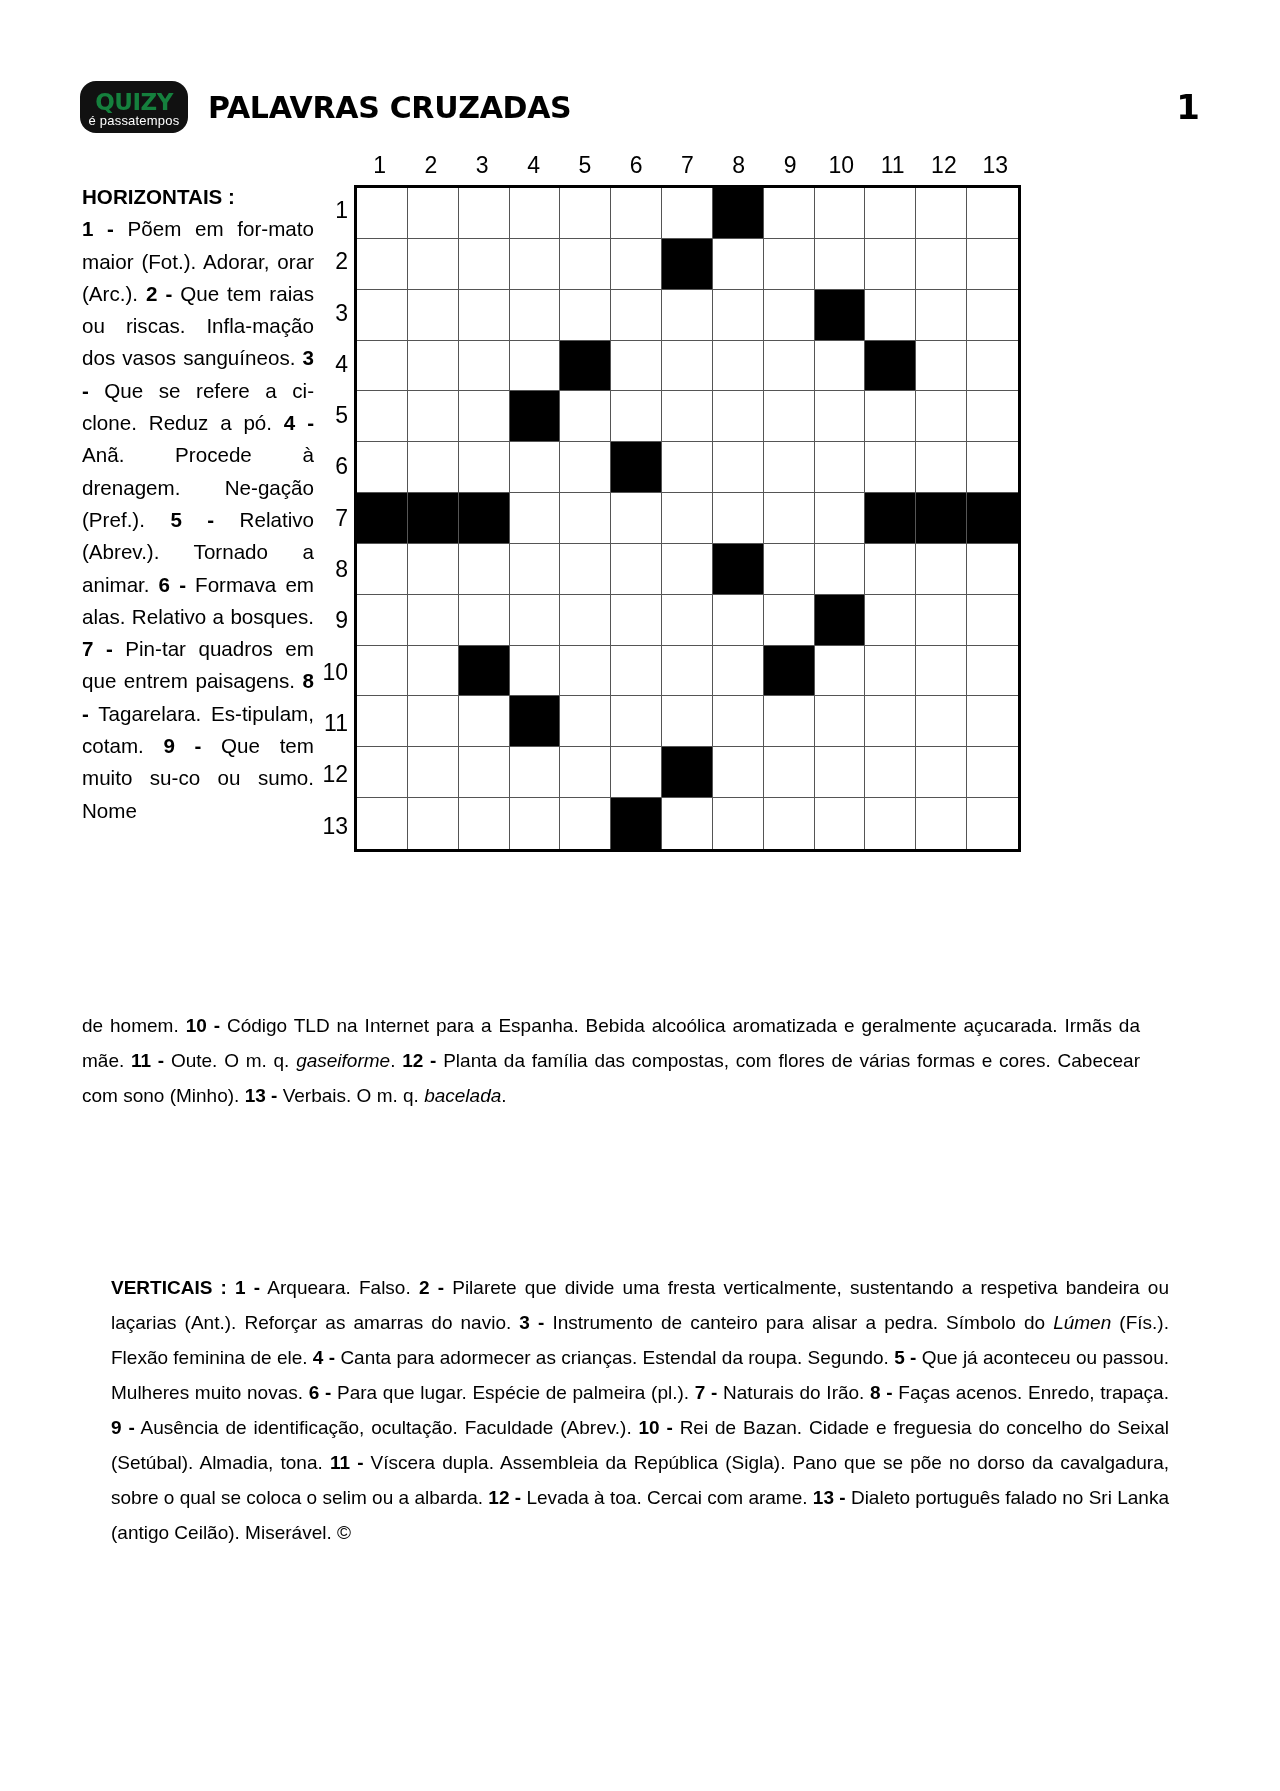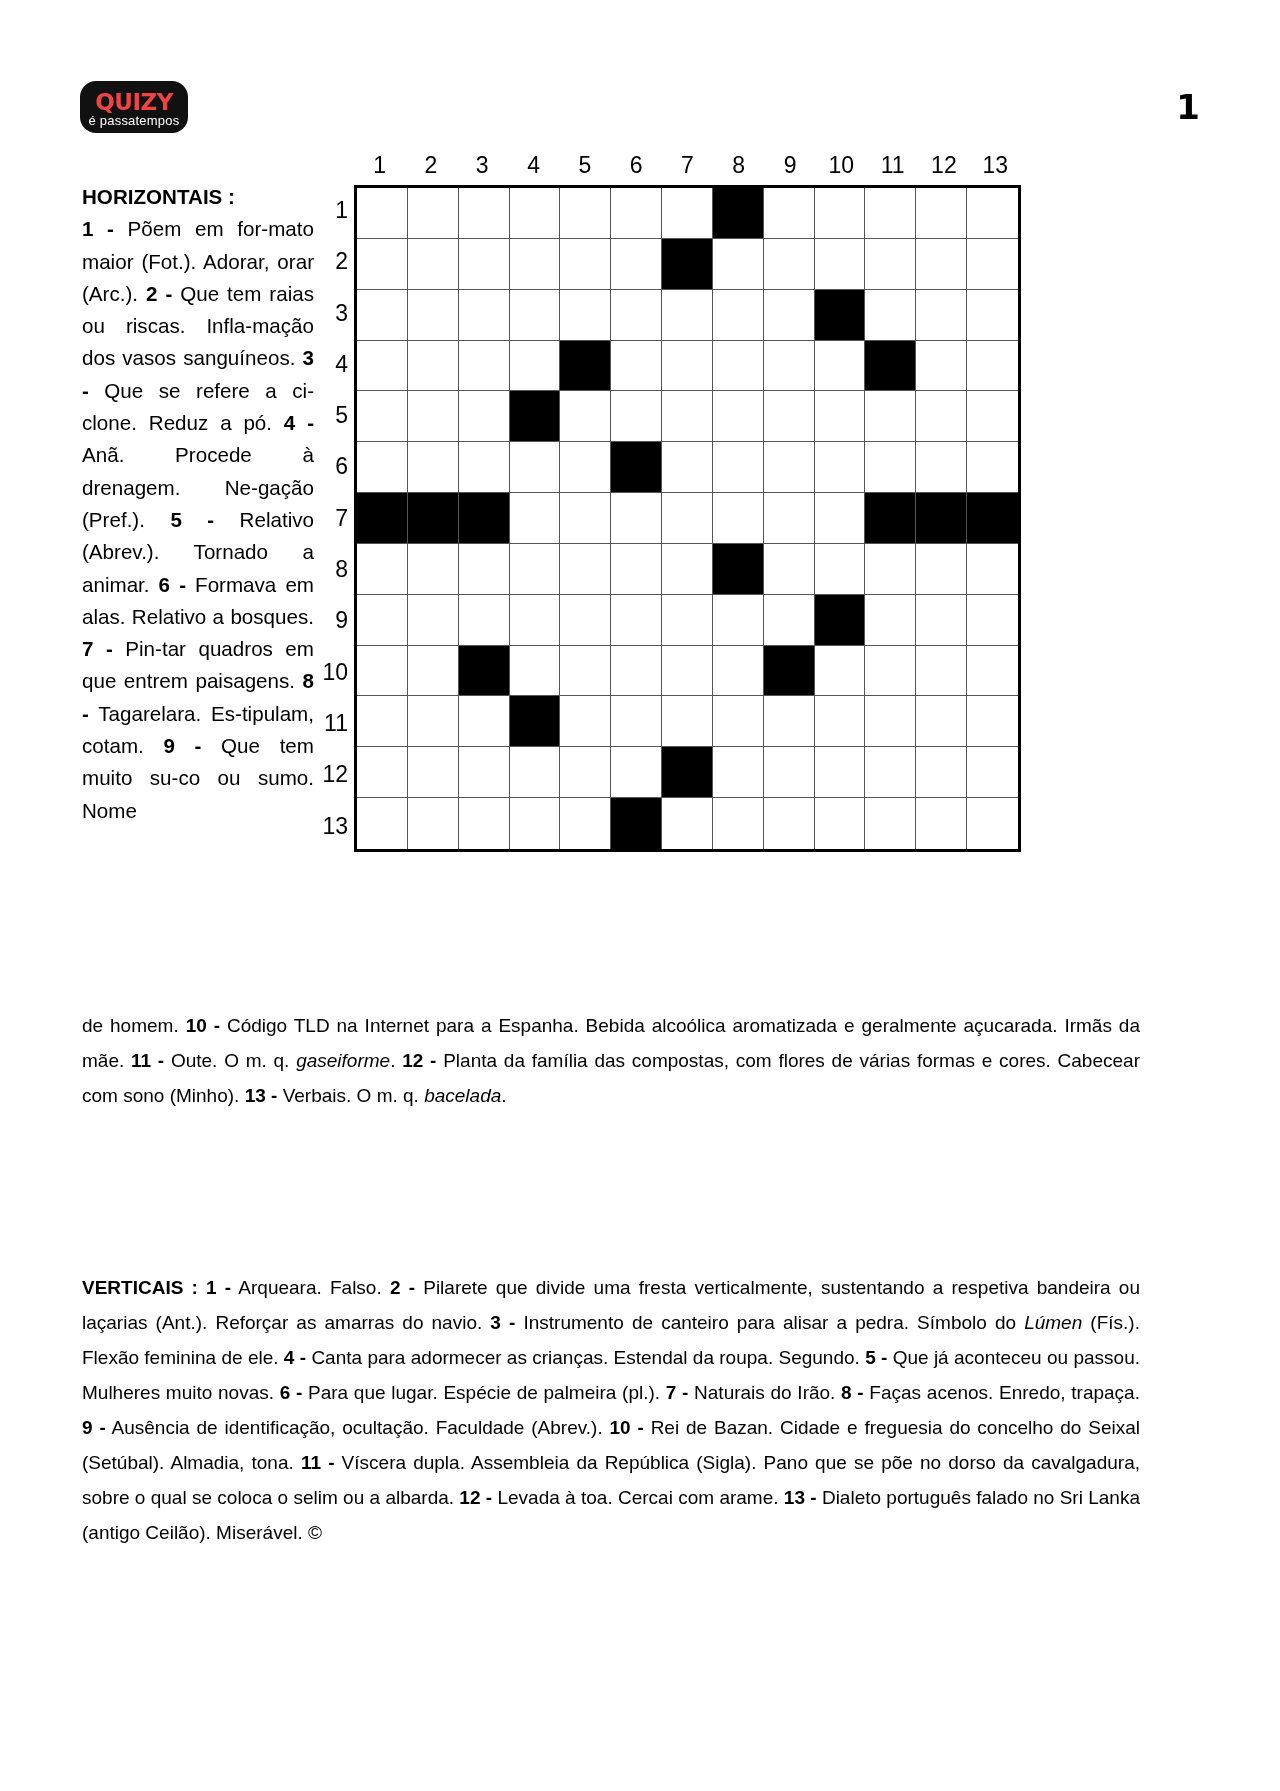--- a/index.html
+++ b/index.html
@@ -39,21 +39,21 @@
     border-radius: 16px;
     display: flex;
     flex-direction: column;
     align-items: center;
     justify-content: center;
     flex: none;
     position: relative;
     overflow: hidden;
   }
   .logo-word {
-    color: #ef4444;
+    color: #15803d;
     font-family: "DejaVu Sans", sans-serif;
     font-weight: bold;
     font-size: 23px;
     letter-spacing: -0.5px;
     line-height: 23px;
     margin-top: 2px;
   }
   .logo-tag {
     color: #ffffff;
     font-family: Liberation Sans, sans-serif;
@@ -175,33 +175,34 @@
     width: 1058px;
     font-size: 19px;
     line-height: 35px;
     text-align: justify;
     text-align-last: left;
     font-family: "Liberation Sans", sans-serif;
   }
   .para b { font-weight: bold; }
   .para i { font-style: italic; }
   #horiz-cont { top: 1008px; }
-  #vert-block { top: 1270px; }
+  #vert-block { top: 1270px; margin-left: 29px; }
 </style>
 </head>
 <body>
 
 <div class="page">
 
   <div class="header">
     <div class="logo">
       <div class="logo-word">QUIZY</div>
       <div class="logo-tag">é passatempos</div>
       <div class="logo-tail"></div>
     </div>
+    <div class="header-title">PALAVRAS CRUZADAS</div>
     <div class="page-number">1</div>
   </div>
 
   <div class="clue-col">
     <span class="hdr">HORIZONTAIS :</span><span><b>1 -</b> Põem em for-mato maior (Fot.). Adorar, orar (Arc.). <b>2 -</b> Que tem raias ou riscas. Infla-mação dos vasos sanguíneos. <b>3 -</b> Que se refere a ci-clone. Reduz a pó. <b>4 -</b> Anã. Procede à drenagem. Ne-gação (Pref.). <b>5 -</b> Relativo (Abrev.). Tornado a animar. <b>6 -</b> Formava em alas. Relativo a bosques. <b>7 -</b> Pin-tar quadros em que entrem paisagens. <b>8 -</b> Tagarelara. Es-tipulam, cotam. <b>9 -</b> Que tem muito su-co ou sumo. Nome</span>
   </div>
 
   <div class="grid-wrap">
     <div class="colnums">
         <div>1</div>

